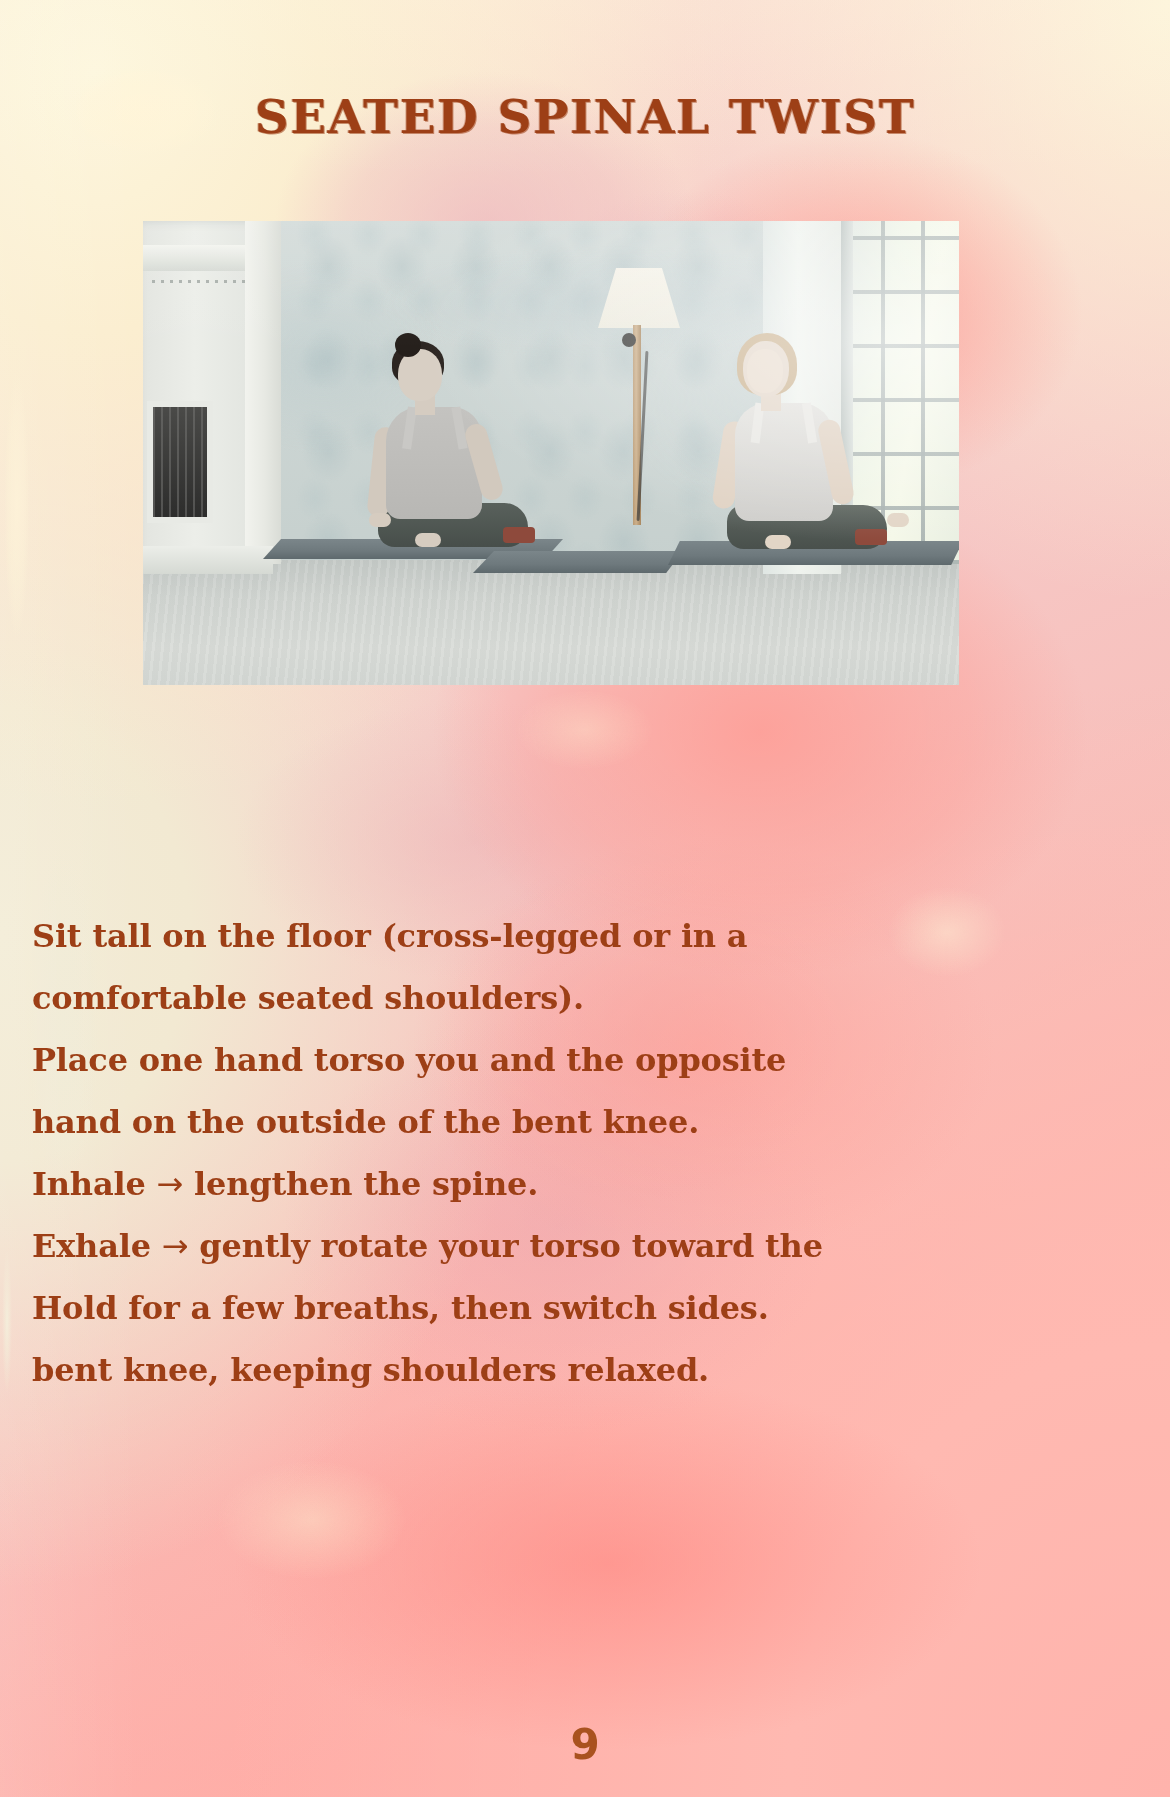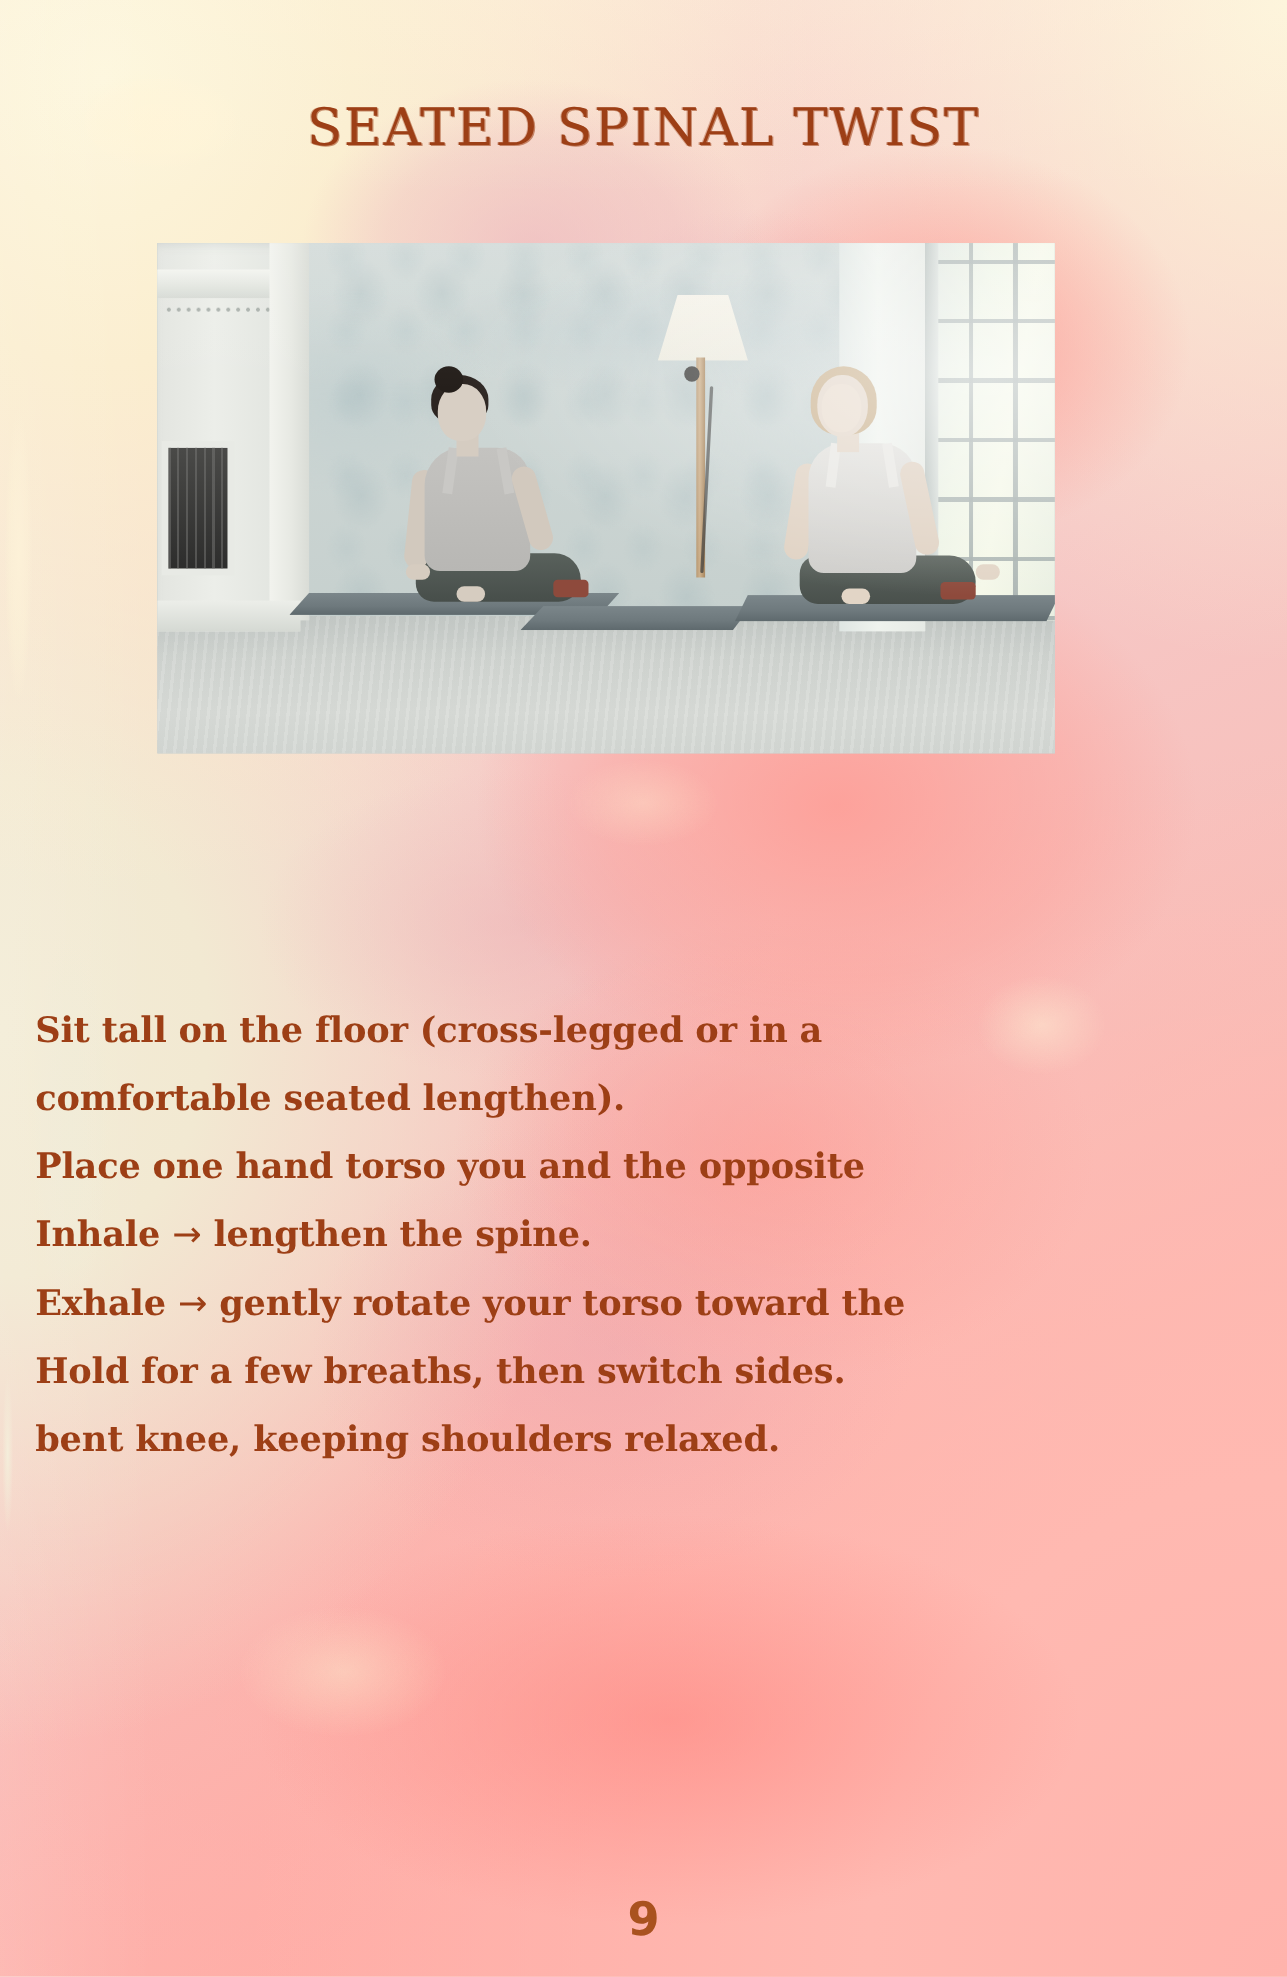--- a/index.html
+++ b/index.html
@@ -80,21 +80,21 @@
   }
 
   
   .title {
     position: absolute;
     top: 58px;
     left: 0;
     width: 1170px;
     text-align: center;
     font-family: "DejaVu Serif", "Liberation Serif", serif;
-    font-weight: normal;
+    font-weight: bold;
     font-size: 47px;
     letter-spacing: 1.6px;
     color: #9d3f16;
     text-shadow: 1px 1px 0 rgba(157,63,22,0.55), -1px 0 0 rgba(157,63,22,0.35);
     white-space: nowrap;
   }
 
   
   .photo {
     position: absolute;
@@ -360,22 +360,23 @@
         <div class="p2-hand"></div>
         <div class="p2-block"></div>
       </div>
 
       <div class="ph-haze"></div>
     </div>
   </figure>
 
   <div class="body-text" id="instructions">
       <div class="line">Sit tall on the floor (cross-legged or in a</div>
-      <div class="line">comfortable seated lengthen).</div>
+      <div class="line">comfortable seated shoulders).</div>
       <div class="line">Place one hand torso you and the opposite</div>
+      <div class="line">hand on the outside of the bent knee.</div>
       <div class="line">Inhale <span class="arrow">→</span> lengthen the spine.</div>
       <div class="line">Exhale <span class="arrow">→</span> gently rotate your torso toward the</div>
       <div class="line">Hold for a few breaths, then switch sides.</div>
       <div class="line">bent knee, keeping shoulders relaxed.</div>
     </div>
 
   <div class="page-number">9</div>
 
 </div>
 

